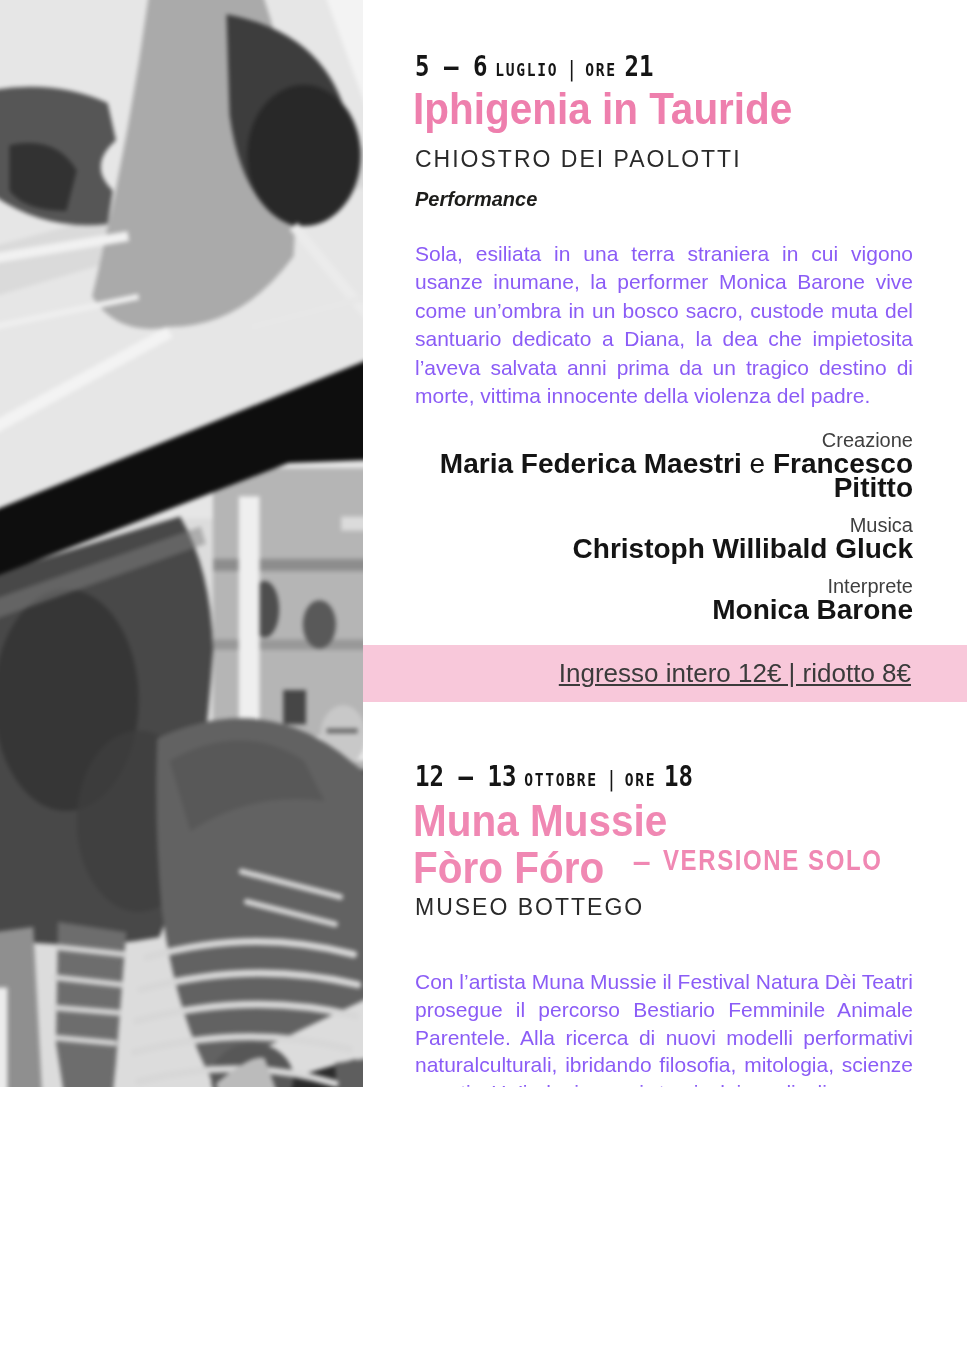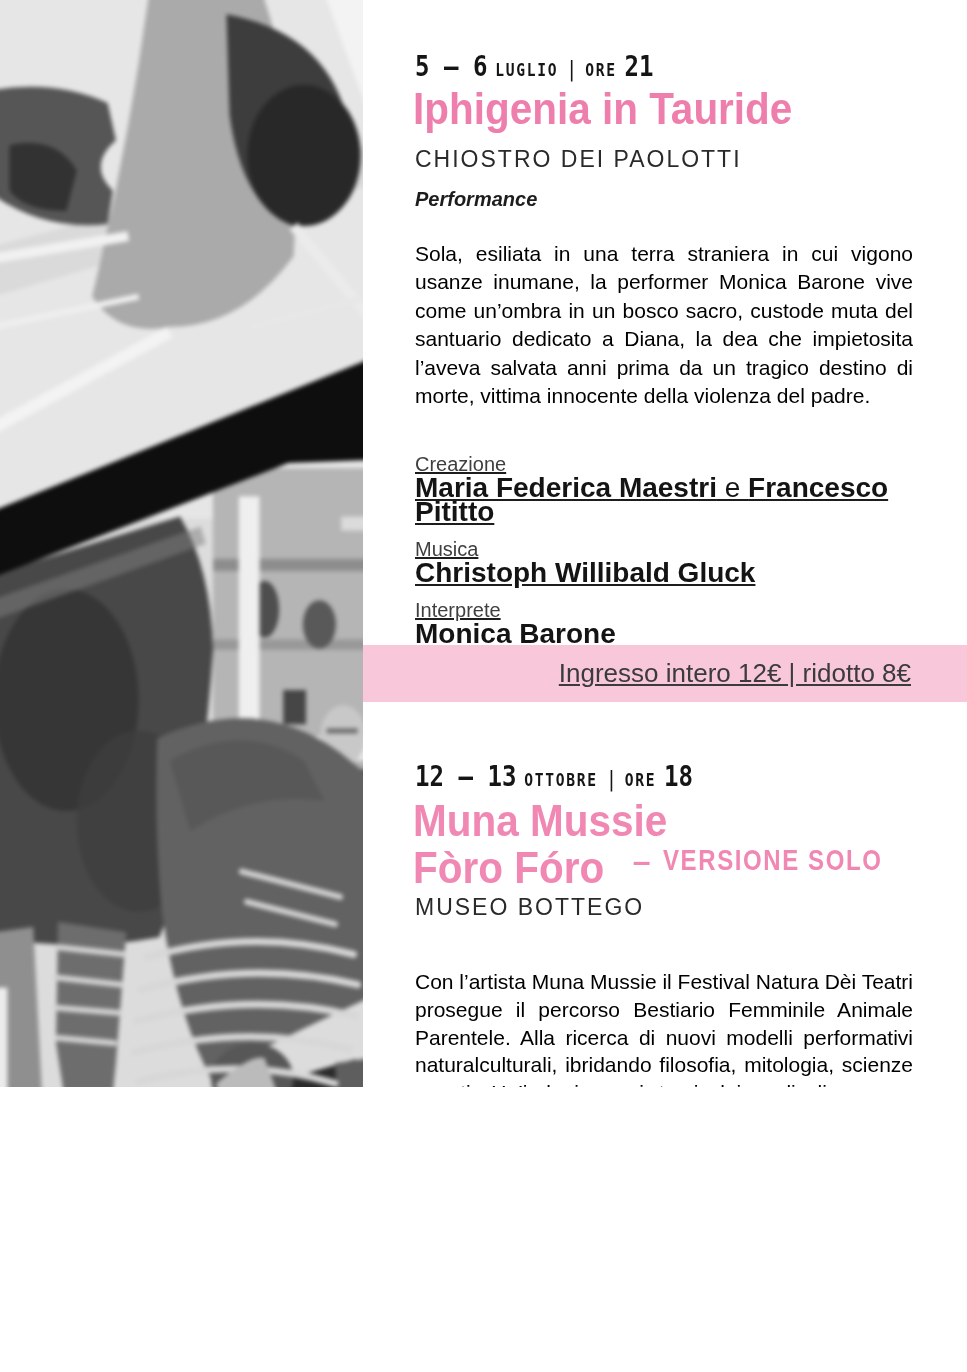--- a/index.html
+++ b/index.html
@@ -19,24 +19,24 @@
   .dateline .num{font-size:28px;letter-spacing:0px;}
   .dateline .small{font-size:17px;letter-spacing:2px;}
   .dateline .sep{font-size:22px;font-weight:normal;letter-spacing:0;}
   .eventtitle{
     position:absolute;font-weight:bold;white-space:nowrap;
     transform:scaleX(0.92);transform-origin:0 50%;
   }
   .venue{position:absolute;font-size:23px;letter-spacing:2px;color:#2a2a2a;white-space:nowrap;}
   .genre{position:absolute;font-size:20px;font-style:italic;font-weight:bold;color:#1d1d1b;}
   .body-par{
-    position:absolute;width:498px;font-size:21px;color:#000000;
+    position:absolute;width:498px;font-size:21px;color:#8b5cf6;
     text-align:justify;
   }
-  .credits{position:absolute;left:415px;top:452px;width:498px;text-decoration:underline;}
+  .credits{position:absolute;left:415px;top:428px;width:498px;text-align:right;}
   .credit{margin-bottom:13px;}
   .credit-label{font-size:20px;line-height:24px;color:#3f3f3f;}
   .credit-name{font-size:28px;line-height:24px;color:#141414;}
   .credit-name .bold{font-weight:bold;}
   .credit-name .reg{font-weight:normal;}
   .band{
     position:absolute;left:363px;width:604px;background:#f8c8da;
     color:#3b3b3b;font-size:26px;text-align:right;box-sizing:border-box;padding-right:56px;text-decoration:underline;
   }
   .band1{top:645px;height:57px;line-height:57px;}

